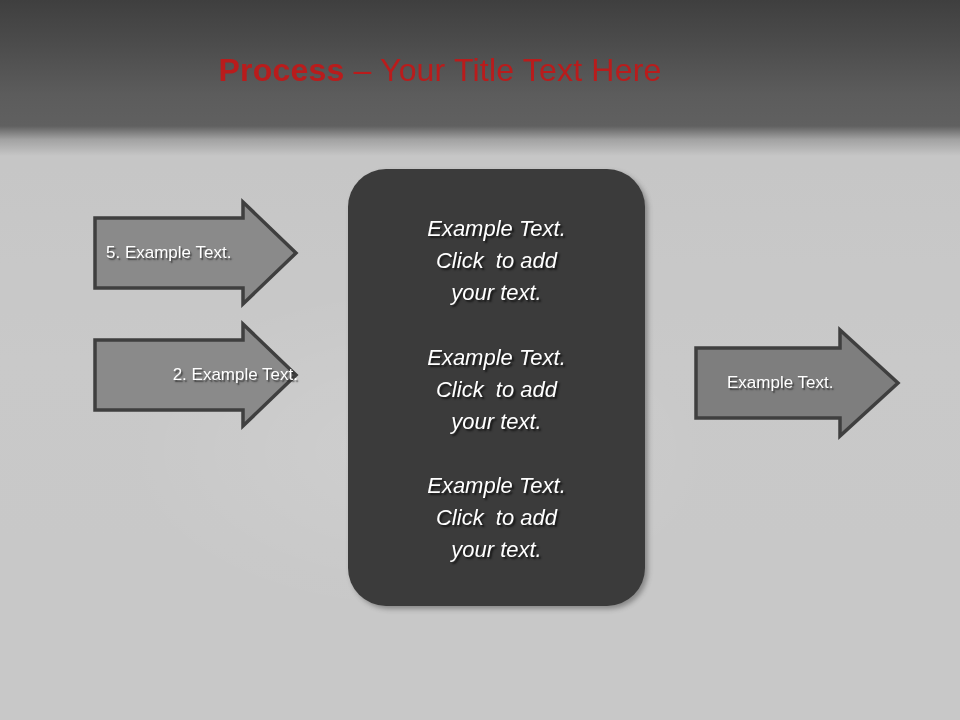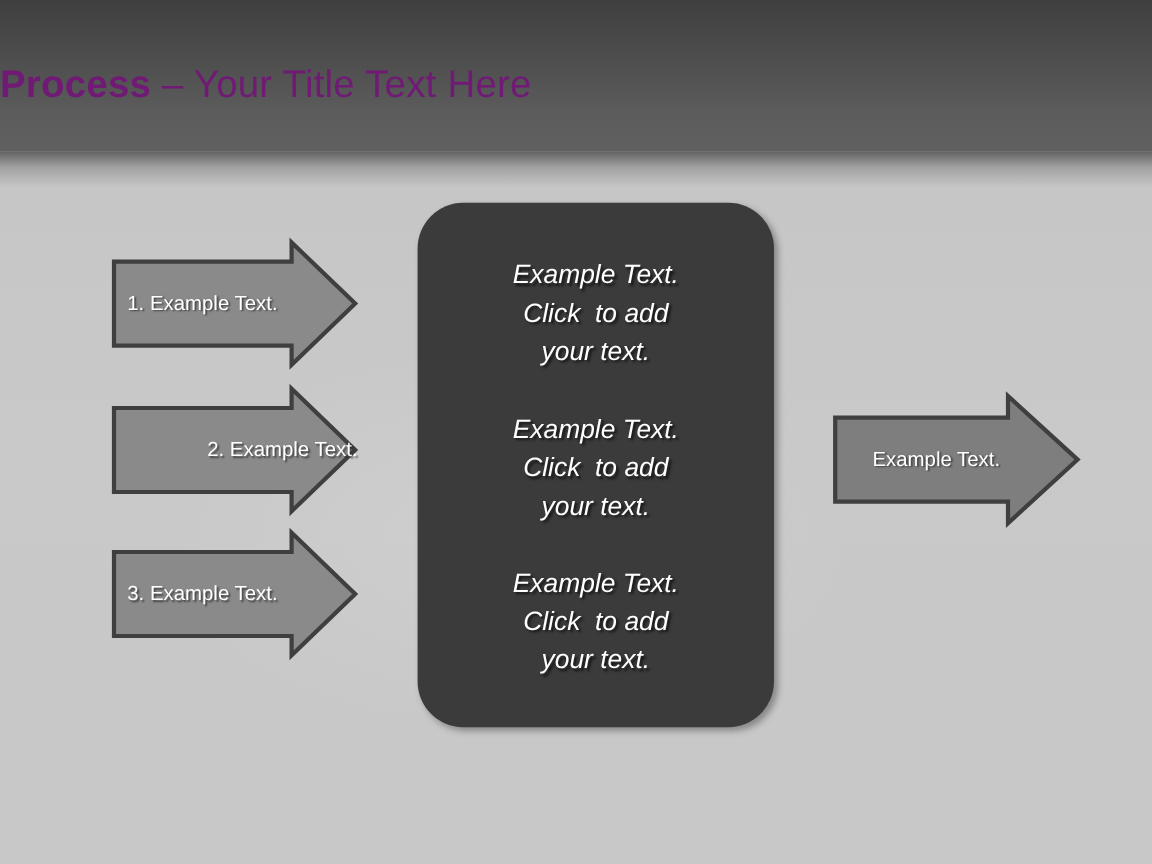--- a/index.html
+++ b/index.html
@@ -43,22 +43,23 @@
   }
   .header-fade {
     position:absolute;
     left:0; top:126px; width:960px; height:30px;
     background:linear-gradient(180deg, rgba(96,96,96,1) 0%, rgba(150,150,150,.75) 45%, rgba(200,200,200,0) 100%);
   }
 
   .title {
     position:absolute;
     left:0; top:52px; width:880px;
+    text-align:center;
     font-size:32px;
-    color:#701a75;
+    color:#b91c1c;
     letter-spacing:.2px;
     white-space:nowrap;
   }
   .title .bold { font-weight:bold; }
   .title .light { font-weight:normal; }
 
   
   .arrow {
     position:absolute;
     display:flex;
@@ -159,36 +160,30 @@
   <div class="header-fade"></div>
 
   <div class="title">
     <span class="bold">Process</span><span class="light"> – Your Title Text Here</span>
   </div>
 
   <div class="arrow arrow-left" id="arrow-1">
     <svg width="205" height="106" viewBox="0 0 205 106">
       <polygon points="2,18 150,18 150,2 203,53 150,104 150,88 2,88" fill="#8a8a8a" stroke="#3f3f3f" stroke-width="3.5" stroke-linejoin="miter"></polygon>
     </svg>
-    <span class="arrow-label">1. Example Text.</span>
+    <span class="arrow-label">5. Example Text.</span>
   </div>
 
   <div class="arrow arrow-left" id="arrow-2">
     <svg width="205" height="106" viewBox="0 0 205 106">
       <polygon points="2,18 150,18 150,2 203,53 150,104 150,88 2,88" fill="#8a8a8a" stroke="#3f3f3f" stroke-width="3.5" stroke-linejoin="miter"></polygon>
     </svg>
     <span class="arrow-label">2. Example Text.</span>
   </div>
 
-  <div class="arrow arrow-left" id="arrow-3">
-    <svg width="205" height="106" viewBox="0 0 205 106">
-      <polygon points="2,18 150,18 150,2 203,53 150,104 150,88 2,88" fill="#8a8a8a" stroke="#3f3f3f" stroke-width="3.5" stroke-linejoin="miter"></polygon>
-    </svg>
-    <span class="arrow-label">3. Example Text.</span>
-  </div>
 
   <div class="panel">
     <div class="panel-block">
       <span class="pl">Example Text.</span>
       <span class="pl">Click  to add</span>
       <span class="pl">your text.</span>
     </div>
     <div class="panel-block">
       <span class="pl">Example Text.</span>
       <span class="pl">Click  to add</span>

